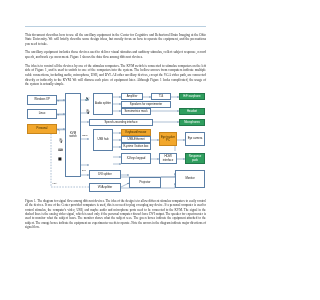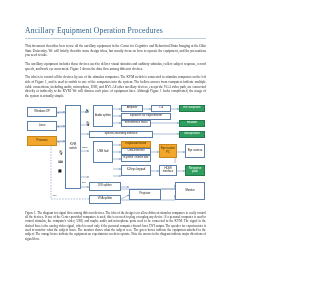--- a/index.html
+++ b/index.html
@@ -80,21 +80,20 @@
     color:#1a1a1a;
     font-family:"DejaVu Sans", sans-serif;
     line-height:1;
   }
 </style>
 </head>
 <body>
 
 <div class="page">
 
-  <h1 class="doc-title">Ancillary Equipment Operation Procedures</h1>
   <div class="title-rule"></div>
 
   <p class="para">This document describes how to use all the ancillary equipment in the Center for Cognitive and Behavioral Brain Imaging at the Ohio State University. We will briefly describe some design ideas, but mostly focus on how to operate the equipment, and the precautions you need to take.</p>
   <p class="para">The ancillary equipment includes those devices used to deliver visual stimulus and auditory stimulus, collect subject response, record speech, and track eye movement. Figure 1 shows the data flow among different devices.</p>
   <p class="para">The idea is to control all the devices by one of the stimulus computers. The KVM switch is connected to stimulus computers on the left side of Figure 1, and is used to switch to one of the computers into the system. The hollow arrows from computers indicate multiple cable connections, including audio, microphone, USB, and DVI. All other ancillary devices, except the VGA video path, are connected directly or indirectly to the KVM. We will discuss each piece of equipment later. Although Figure 1 looks complicated, the usage of the system is actually simple.</p>
 
   <div class="figure">
 
     <svg width="181" height="102" viewBox="0 0 181 102">
       <defs>

